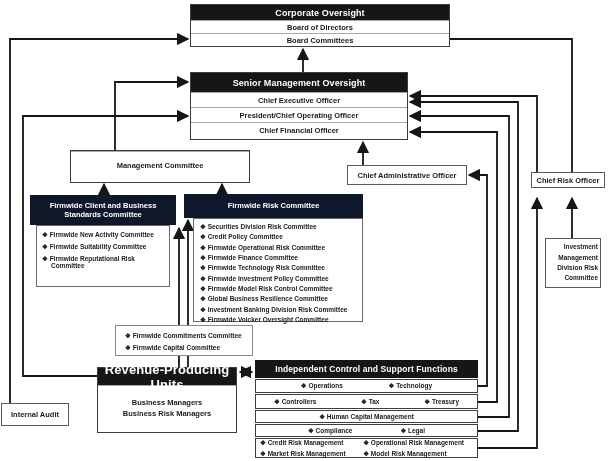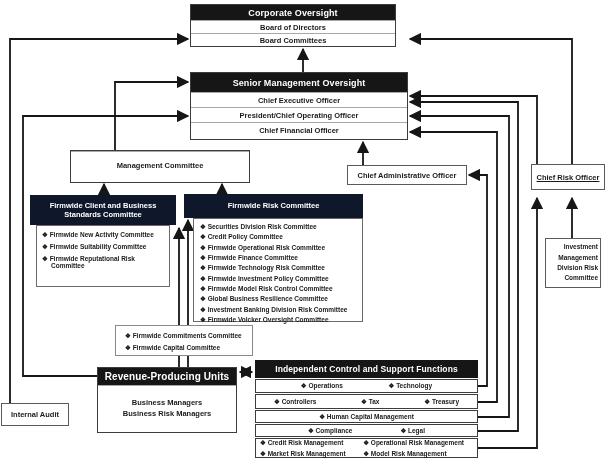--- a/index.html
+++ b/index.html
@@ -55,40 +55,40 @@
       <path d="M478,402 L497,402 L497,132 L410,132" marker-end="url(#ah)"></path>
       <path d="M478,417 L509,417 L509,116 L410,116" marker-end="url(#ah)"></path>
       <path d="M478,431 L518,431 L518,102 L410,102" marker-end="url(#ah)"></path>
       <path d="M478,448 L537,448 L537,198" marker-end="url(#ah)"></path>
       <path d="M537,176 L537,96 L410,96" marker-end="url(#ah)"></path>
       <path d="M572,238 L572,198" marker-end="url(#ah)"></path>
       <path d="M572,176 L572,39 L410,39" marker-end="url(#ah)"></path>
     </g>
   </svg>
 
-  <div class="abs stackbox" style="left:190px; top:4px; width:206px; height:43px;">
+  <div class="abs stackbox" style="left:190px; top:4px; width:260px; height:43px;">
     <div class="hdr-black f1" style="height:15px;">Corporate Oversight</div>
     <div class="cellrow f2" style="height:13px;">Board of Directors</div>
     <div class="cellrow f2" style="height:13px;">Board Committees</div>
   </div>
 
   <div class="abs stackbox" style="left:190px; top:72px; width:218px; height:68px;">
     <div class="hdr-black f1" style="height:19px;">Senior Management Oversight</div>
     <div class="cellrow f2" style="height:15px;">Chief Executive Officer</div>
     <div class="cellrow f2" style="height:15px;">President/Chief Operating Officer</div>
     <div class="cellrow f2" style="height:15px;">Chief Financial Officer</div>
   </div>
 
   <div class="abs stackbox" style="left:70px; top:150px; width:180px; height:33px;">
     <div class="cellrow f2" style="height:28px;">Management Committee</div>
   </div>
 
   <div class="abs smallbox f2" style="left:347px; top:165px; width:120px; height:20px;">Chief Administrative Officer</div>
 
-  <div class="abs smallbox f2" style="left:531px; top:164px; width:74px; height:26px;text-decoration:underline;">Chief Risk Officer</div>
+  <div class="abs smallbox f2" style="left:531px; top:172px; width:74px; height:16px;">Chief Risk Officer</div>
 
   <div class="abs hdr-gray f2" style="left:30px; top:195px; width:146px; height:30px; padding:0 10px;">Firmwide Client and Business Standards Committee</div>
   <div class="abs itemsbox f3" style="left:36px; top:225px; width:134px; height:62px; padding:5px 4px 0 5px;">
     <div class="item" style="margin-bottom:5px;">❖ Firmwide New Activity Committee</div>
     <div class="item" style="margin-bottom:5px;">❖ Firmwide Suitability Committee</div>
     <div class="item">❖ Firmwide Reputational Risk Committee</div>
   </div>
 
   <div class="abs hdr-gray f2" style="left:184px; top:194px; width:179px; height:24px;">Firmwide Risk Committee</div>
   <div class="abs itemsbox f3" style="left:193px; top:218px; width:170px; height:104px; padding:4px 2px 0 6px;">
@@ -103,21 +103,21 @@
     <div class="item" style="margin-bottom:3.2px;">❖ Investment Banking Division Risk Committee</div>
     <div class="item">❖ Firmwide Volcker Oversight Committee</div>
   </div>
 
   <div class="abs itemsbox f3" style="left:115px; top:325px; width:138px; height:31px; border:1.5px solid #8a8a8a; padding:6px 0 0 9px;">
     <div class="item" style="margin-bottom:5px;">❖ Firmwide Commitments Committee</div>
     <div class="item">❖ Firmwide Capital Committee</div>
   </div>
 
   <div class="abs stackbox" style="left:97px; top:367px; width:140px; height:66px;">
-    <div class="hdr-black" style="height:17px; font-size:10px;">Revenue-Producing Units</div>
+    <div class="hdr-black" style="height:17px; font-size:13px;">Revenue-Producing Units</div>
     <div class="cellrow f2" style="height:47px; flex-direction:column; line-height:1.45;">
       <div>Business Managers</div>
       <div>Business Risk Managers</div>
     </div>
   </div>
 
   <div class="abs" style="left:255px; top:360px; width:223px; height:98px;">
     <div class="hdr-black" style="height:18px; font-size:8.5px;">Independent Control and Support Functions</div>
     <div class="icsf-row f3" style="margin-top:1px; height:14px; justify-content:space-around; padding:0 22px;">
       <span>❖ Operations</span>

